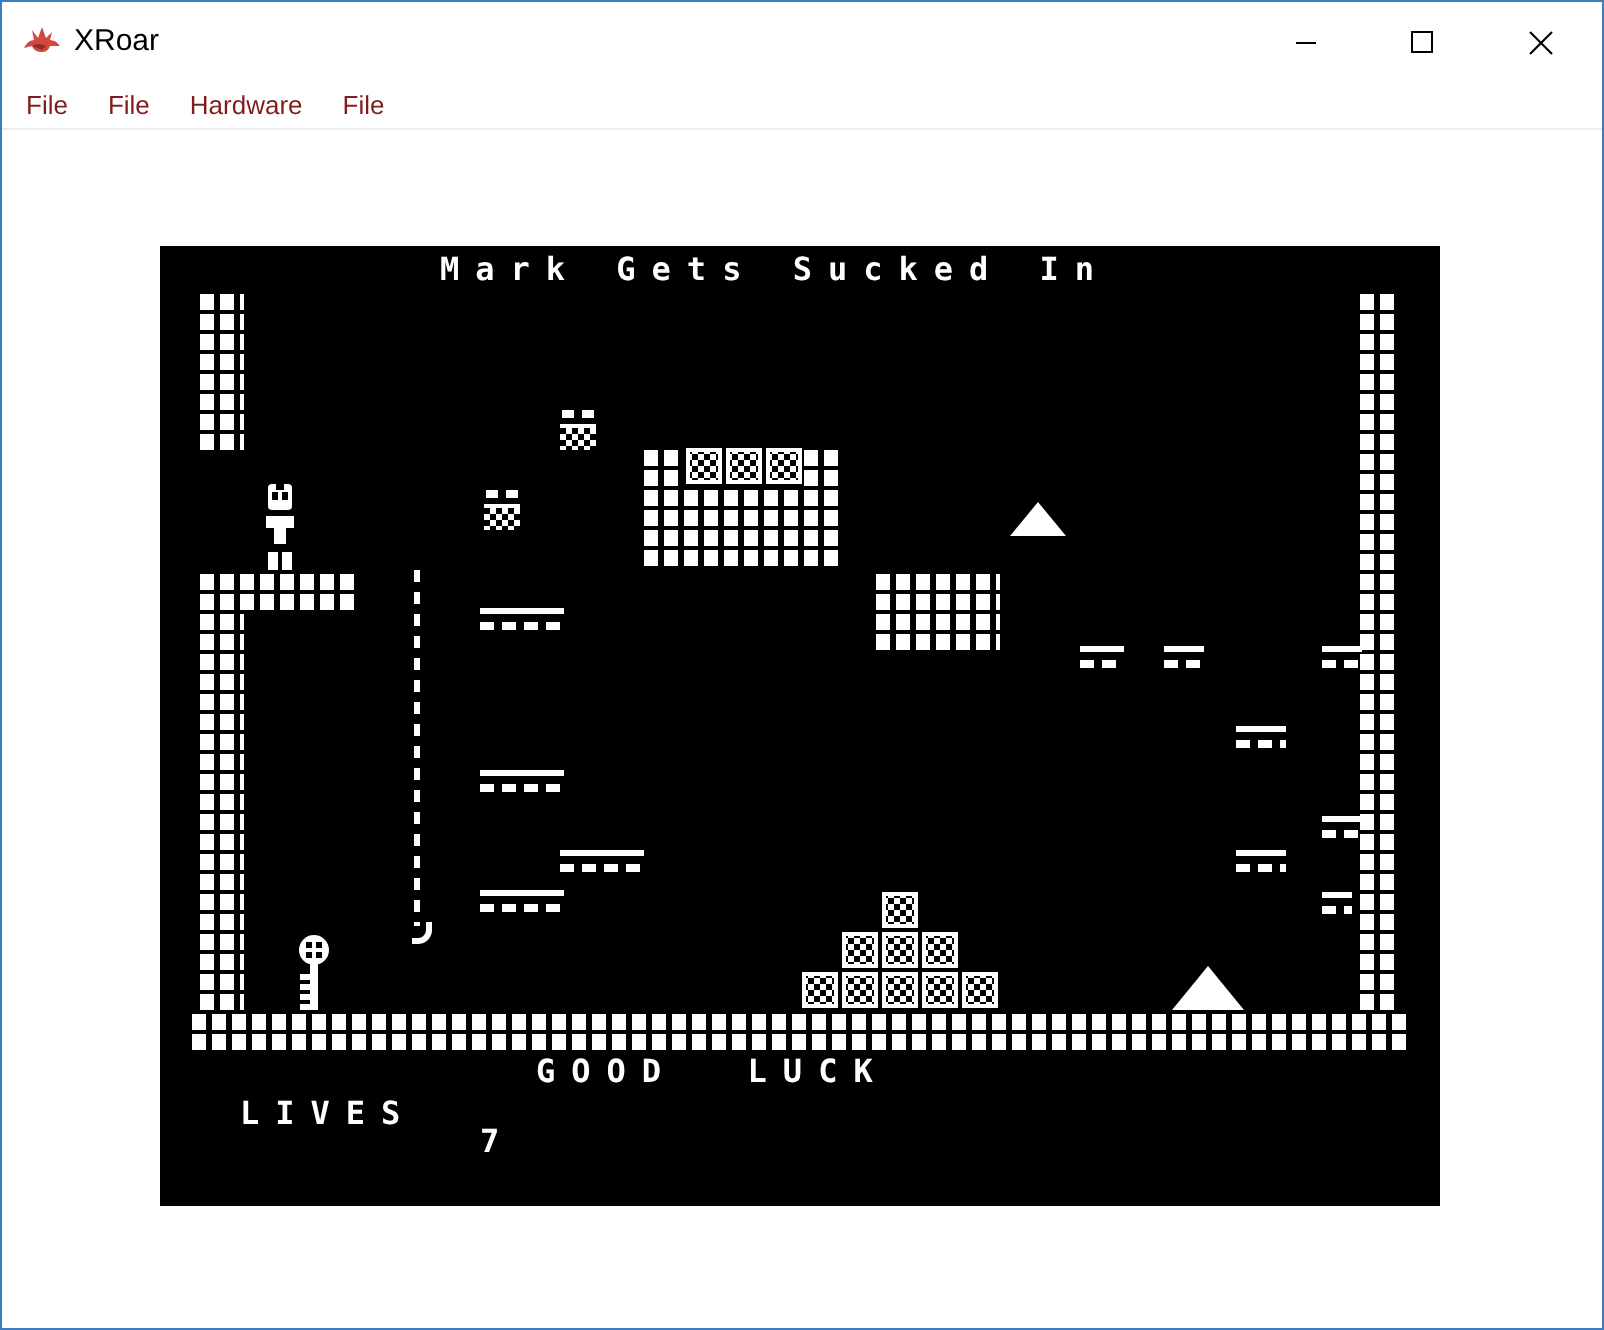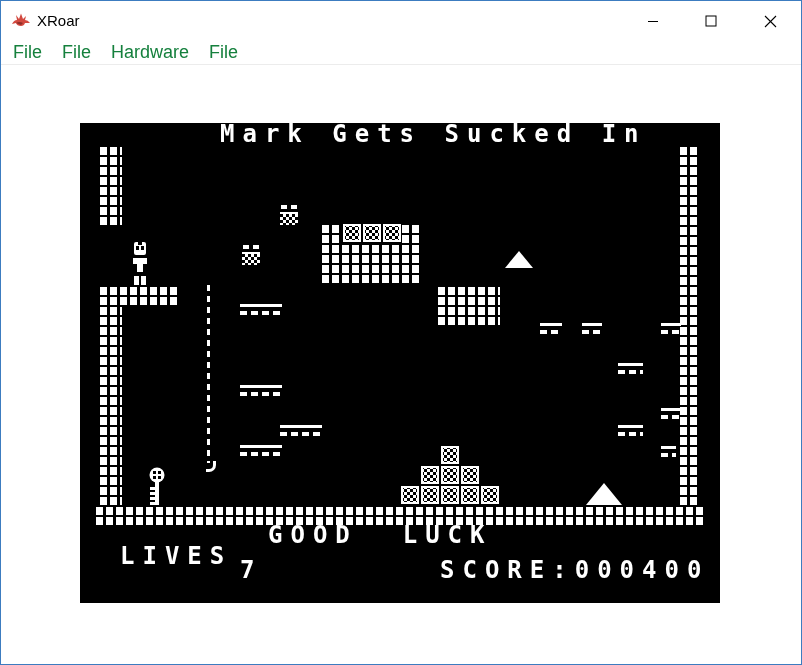--- a/index.html
+++ b/index.html
@@ -13,29 +13,29 @@
   #win-title{position:absolute;left:36px;top:11px;font-size:15px;color:#000;white-space:nowrap;}
   .winbtn{position:absolute;top:0;height:40px;display:flex;align-items:center;justify-content:center;}
   #btn-min{left:623px;width:58px;}
   #btn-max{left:681px;width:58px;}
   #btn-close{left:739px;width:61px;}
   
   #menubar{
     position:absolute;left:0;top:40px;width:100%;height:24px;background:#ffffff;
     border-bottom:1px solid #ececec;display:flex;align-items:center;padding-left:2px;box-sizing:border-box;
   }
-  .menuitem{font-size:18px;color:#15803d;padding:2px 10px;white-space:nowrap;}
+  .menuitem{font-size:13px;color:#7f1d1d;padding:2px 10px;white-space:nowrap;}
   
   #screen{
     position:absolute;left:79px;top:122px;width:640px;height:480px;
     background:#000;overflow:hidden;
   }
   .gtext{
     position:absolute;color:#fff;font-family:"DejaVu Sans Mono",monospace;
-    font-weight:bold;font-size:24px;line-height:19px;letter-spacing:8px;white-space:pre;
+    font-weight:bold;font-size:16px;line-height:19px;letter-spacing:8px;white-space:pre;
   }
   .t-title{left:140px;top:2px;}
   .t-msg{left:188px;top:403px;}
   .t-lives-label{left:40px;top:424px;}
   .t-lives-value{left:160px;top:438px;}
   .t-score{left:360px;top:438px;}
   
   .brick{
     position:absolute;background-color:#fff;
     background-image:
@@ -121,21 +121,20 @@
     <span class="menuitem">File</span>
     <span class="menuitem">Hardware</span>
     <span class="menuitem">File</span>
   </div>
 
   <div id="screen">
     <span class="gtext t-title">Mark Gets Sucked In</span>
     <span class="gtext t-msg">GOOD  LUCK</span>
     <span class="gtext t-lives-label">LIVES</span>
     <span class="gtext t-lives-value">7</span>
-    <span class="gtext t-score"><span>SCORE:</span><span>000400</span></span>
 
     <svg id="player" width="20" height="43" viewBox="0 0 20 43" style="left: 50px; top: 119px;">
       <rect x="4" y="0" width="12" height="13" rx="2" fill="#fff"></rect>
       <rect x="8" y="0" width="4" height="3" fill="#000"></rect>
       <rect x="6" y="4" width="3" height="4" fill="#000"></rect>
       <rect x="11" y="4" width="3" height="4" fill="#000"></rect>
       <rect x="3" y="16" width="14" height="6" fill="#fff"></rect>
       <rect x="7" y="22" width="6" height="8" fill="#fff"></rect>
       <rect x="4" y="34" width="5" height="9" fill="#fff"></rect>
       <rect x="11" y="34" width="5" height="9" fill="#fff"></rect>

